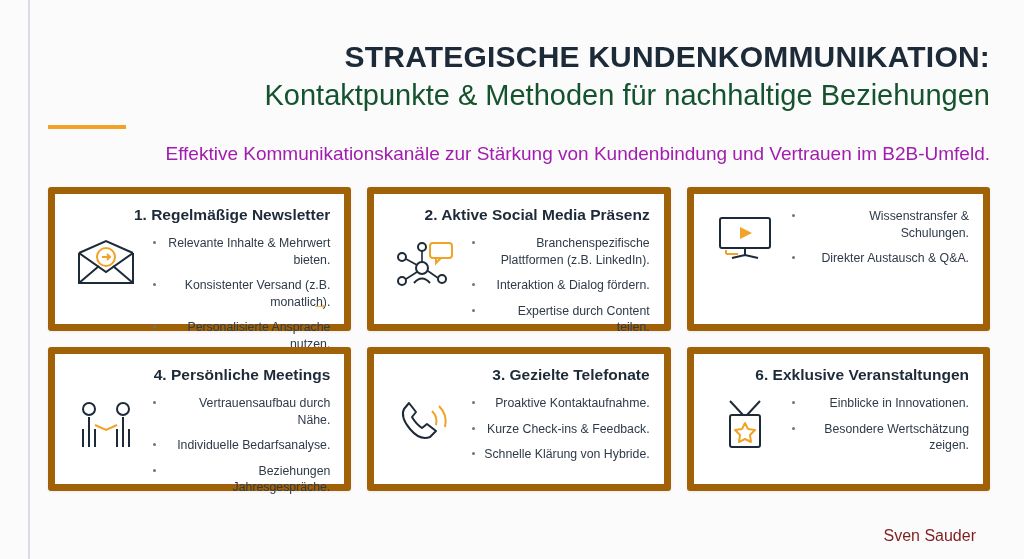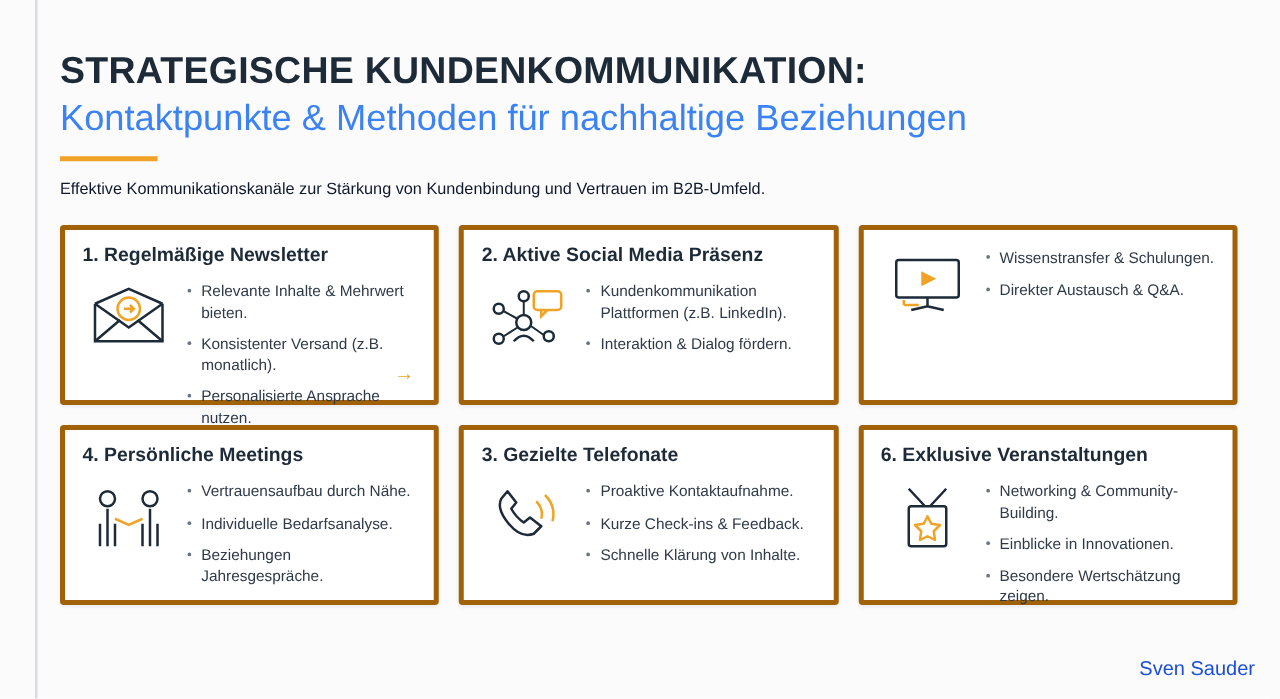--- a/index.html
+++ b/index.html
@@ -7,20 +7,21 @@
     margin: 0; padding: 0;
     width: 1024px; height: 559px;
     background: #ffffff;
     font-family: "Liberation Sans", sans-serif;
     overflow: hidden;
   }
   #page {
     position: relative;
     width: 1024px; height: 559px;
     background: #fbfbfc;
+    text-align: right;
   }
   
   .left-rule {
     position: absolute;
     left: 28px; top: 0; bottom: 0;
     width: 2px;
     background: #d9dce3;
   }
   .content {
     position: absolute;
@@ -32,47 +33,47 @@
     font-size: 30px;
     font-weight: bold;
     letter-spacing: 0.2px;
     color: #1d2a38;
     line-height: 1.12;
     text-transform: uppercase;
   }
   .title-sub {
     font-size: 29px;
     font-weight: normal;
-    color: #3b82f6;
+    color: #14532d;
     line-height: 1.2;
     margin-top: 4px;
   }
   .accent-bar {
     width: 78px; height: 4px;
     background: #f0a326;
     margin-top: 13px;
   }
   .intro {
     margin-top: 14px;
-    font-size: 13px;
-    color: #0f172a;
+    font-size: 19px;
+    color: #a21caf;
   }
   
   .grid {
     margin-top: 22px;
     display: grid;
     grid-template-columns: repeat(3, 1fr);
     grid-template-rows: repeat(2, 144px);
     column-gap: 16px;
     row-gap: 16px;
   }
   .card {
     position: relative;
     background: #ffffff;
-    border: 4px solid #a16207;
+    border: 7px solid #a16207;
     border-radius: 3px;
     box-shadow: 0 1px 3px rgba(20,30,50,0.07);
     padding: 12px 14px 10px 14px;
     display: flex;
     flex-direction: column;
   }
   .card-title {
     font-size: 15.5px;
     font-weight: bold;
     color: #1d2a38;
@@ -119,23 +120,23 @@
   .arrow-accent {
     position: absolute;
     right: 16px; bottom: 12px;
     color: #f0a326;
     font-size: 16px;
     line-height: 1;
   }
   
   .footer {
     position: absolute;
-    right: 20px; bottom: 14px;
+    right: 48px; bottom: 14px;
     font-size: 16px;
-    color: #1d4ed8;
+    color: #7f1d1d;
   }
   svg { display: block; }
 </style>
 </head>
 <body>
 
 <div id="page">
 
   <div class="left-rule"></div>
 
@@ -182,22 +183,23 @@
               <circle cx="10" cy="20" r="4" fill="none" stroke="#1d2a38" stroke-width="2"></circle>
               <circle cx="10" cy="44" r="4" fill="none" stroke="#1d2a38" stroke-width="2"></circle>
               <circle cx="50" cy="42" r="4" fill="none" stroke="#1d2a38" stroke-width="2"></circle>
               <circle cx="30" cy="10" r="4" fill="none" stroke="#1d2a38" stroke-width="2"></circle>
               <path d="M14 22 L25 28 M14 42 L25 35 M46 41 L36 34 M30 14 L30 25" fill="none" stroke="#1d2a38" stroke-width="1.6"></path>
               <rect x="38" y="6" width="22" height="15" rx="3" fill="none" stroke="#f0a326" stroke-width="2"></rect>
               <path d="M44 21 L44 26 L49 21" fill="none" stroke="#f0a326" stroke-width="2"></path>
             </svg>
           </div>
           <ul class="bullets">
-            <li>Kundenkommunikation Plattformen (z.B. LinkedIn).</li>
+            <li>Branchenspezifische Plattformen (z.B. LinkedIn).</li>
             <li>Interaktion &amp; Dialog fördern.</li>
+            <li>Expertise durch Content teilen.</li>
           </ul>
         </div>
       </div>
 
       <div class="card">
         <div class="card-body">
           <div class="icon-wrap">
             <svg width="66" height="52" viewBox="0 0 66 52">
               <rect x="8" y="8" width="50" height="30" rx="2" fill="none" stroke="#1d2a38" stroke-width="2"></rect>
               <path d="M33 38 L33 45 M20 48 L33 45 L46 48" fill="none" stroke="#1d2a38" stroke-width="2"></path>
@@ -238,37 +240,36 @@
           <div class="icon-wrap">
             <svg width="66" height="52" viewBox="0 0 66 52">
               <path d="M12 12 q-4 8 6 20 q10 12 20 8 l6 -6 l-9 -7 l-5 4 q-6 -4 -10 -11 l4 -5 l-7 -9 Z" fill="none" stroke="#1d2a38" stroke-width="2" stroke-linejoin="round"></path>
               <path d="M40 14 q6 6 4 14" fill="none" stroke="#f0a326" stroke-width="2"></path>
               <path d="M47 9 q9 9 6 21" fill="none" stroke="#f0a326" stroke-width="2"></path>
             </svg>
           </div>
           <ul class="bullets">
             <li>Proaktive Kontaktaufnahme.</li>
             <li>Kurze Check-ins &amp; Feedback.</li>
-            <li>Schnelle Klärung von Inhalte.</li>
+            <li>Schnelle Klärung von Hybride.</li>
           </ul>
         </div>
       </div>
 
       <div class="card">
         <div class="card-title">6. Exklusive Veranstaltungen</div>
         <div class="card-body">
           <div class="icon-wrap">
             <svg width="66" height="56" viewBox="0 0 66 56">
               <path d="M18 4 L31 18 M48 4 L35 18" fill="none" stroke="#1d2a38" stroke-width="2"></path>
               <rect x="18" y="18" width="30" height="32" rx="2" fill="none" stroke="#1d2a38" stroke-width="2"></rect>
               <path d="M33 26 l3 6 l7 1 l-5 5 l1 7 l-6 -3 l-6 3 l1 -7 l-5 -5 l7 -1 Z" fill="none" stroke="#f0a326" stroke-width="2" stroke-linejoin="round"></path>
             </svg>
           </div>
           <ul class="bullets">
-            <li>Networking &amp; Community-Building.</li>
             <li>Einblicke in Innovationen.</li>
             <li>Besondere Wertschätzung zeigen.</li>
           </ul>
         </div>
       </div>
 
     </div>
   </div>
 
   <div class="footer">Sven Sauder</div>

